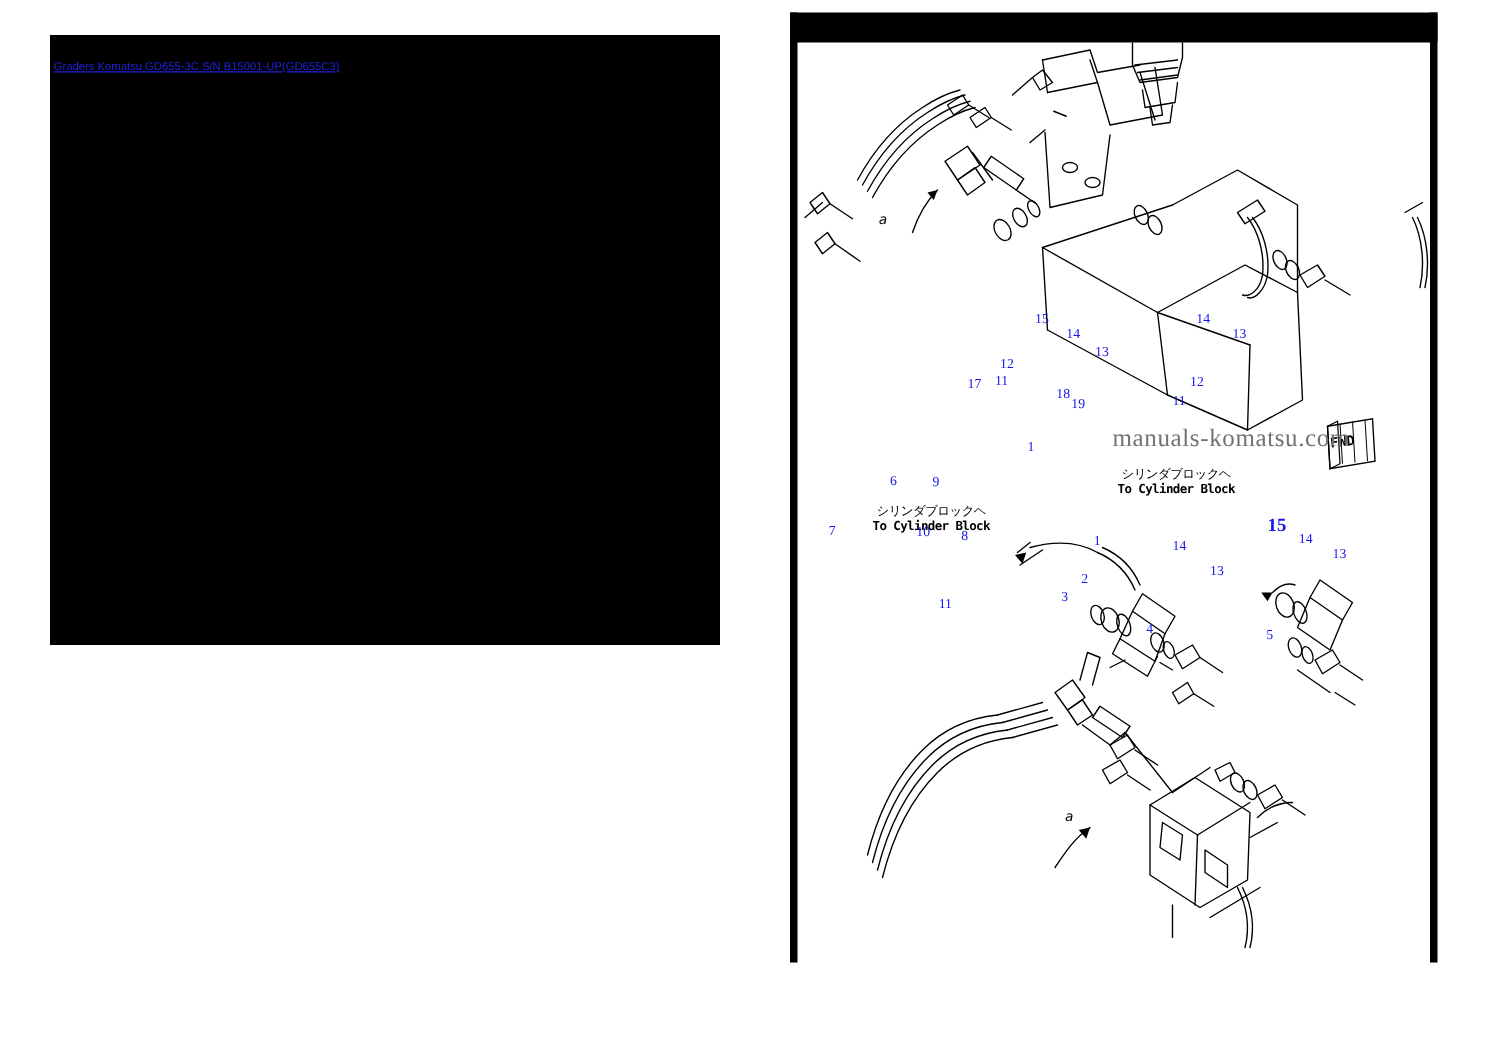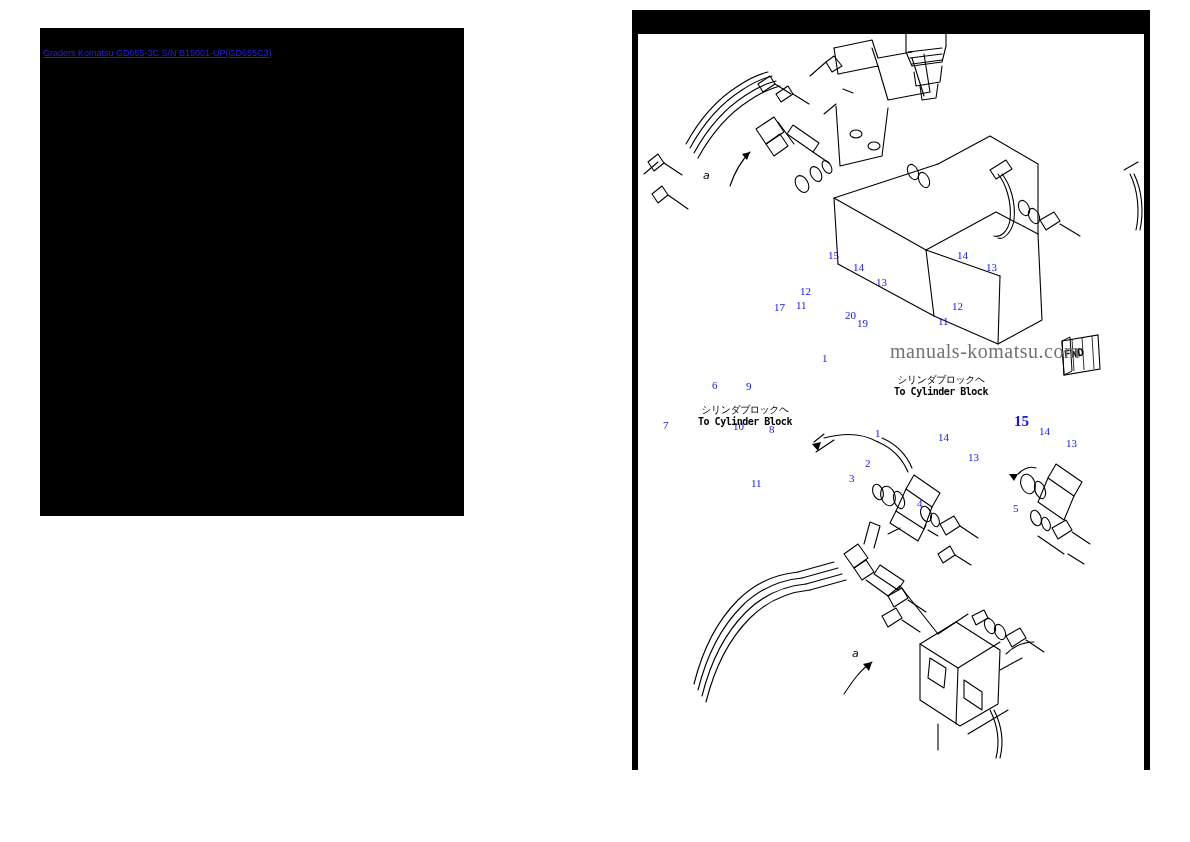--- a/index.html
+++ b/index.html
@@ -13,21 +13,21 @@
     position: relative;
     font-family: "Liberation Sans", sans-serif;
     overflow: hidden;
   }
 
   
   #left-panel {
     position: absolute;
     left: 40px;
     top: 28px;
-    width: 424px;
+    width: 536px;
     height: 488px;
     background: #000000;
   }
   #breadcrumb {
     position: absolute;
     left: 3px;
     top: 20px;
     white-space: nowrap;
     font-size: 9px;
     line-height: 11px;
@@ -347,21 +347,21 @@
     <div class="callout" style="left: 828px; top: 250px;">15</div>
     <div class="callout" style="left: 853px; top: 262px;">14</div>
     <div class="callout" style="left: 876px; top: 277px;">13</div>
     <div class="callout" style="left: 957px; top: 250px;">14</div>
     <div class="callout" style="left: 986px; top: 262px;">13</div>
     <div class="callout" style="left: 952px; top: 301px;">12</div>
     <div class="callout" style="left: 938px; top: 316px;">11</div>
     <div class="callout" style="left: 800px; top: 286px;">12</div>
     <div class="callout" style="left: 796px; top: 300px;">11</div>
     <div class="callout" style="left: 774px; top: 302px;">17</div>
-    <div class="callout" style="left: 845px; top: 310px;">20</div>
+    <div class="callout" style="left: 845px; top: 310px;">18</div>
     <div class="callout" style="left: 857px; top: 318px;">19</div>
     <div class="callout" style="left: 822px; top: 353px;">1</div>
     <div class="callout" style="left: 712px; top: 380px;">6</div>
     <div class="callout" style="left: 733px; top: 388px; margin-top: 33px;">10</div>
     <div class="callout" style="left: 746px; top: 381px;">9</div>
     <div class="callout" style="left: 769px; top: 424px;">8</div>
     <div class="callout" style="left: 663px; top: 420px;">7</div>
     <div class="callout" style="left: 751px; top: 478px;">11</div>
     <div class="callout" style="left: 875px; top: 428px;">1</div>
     <div class="callout" style="left: 865px; top: 458px;">2</div>

